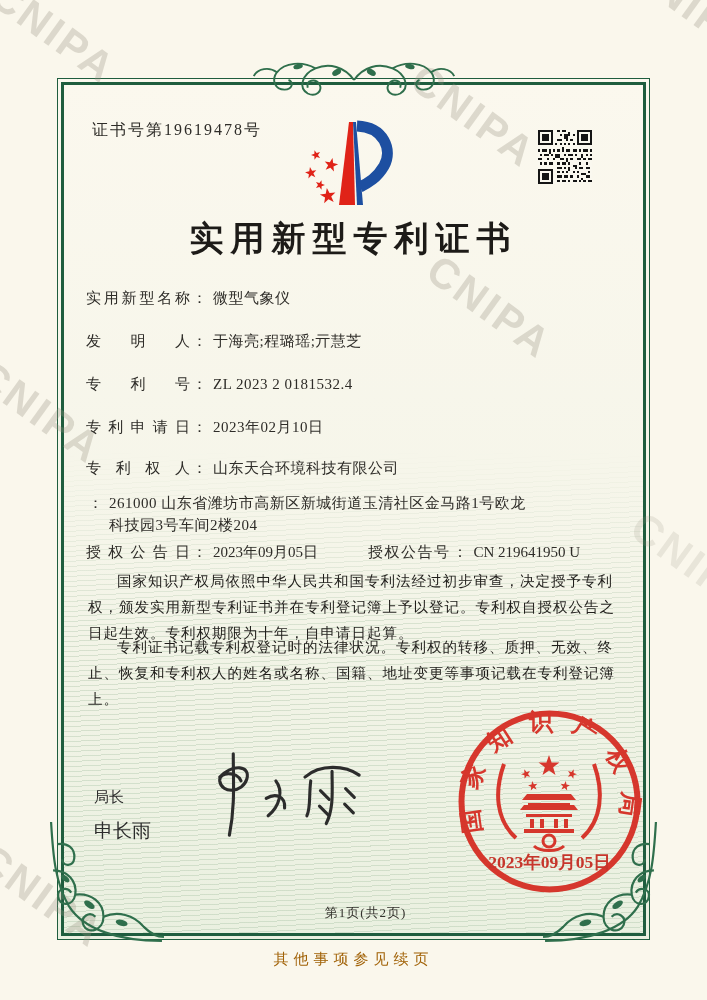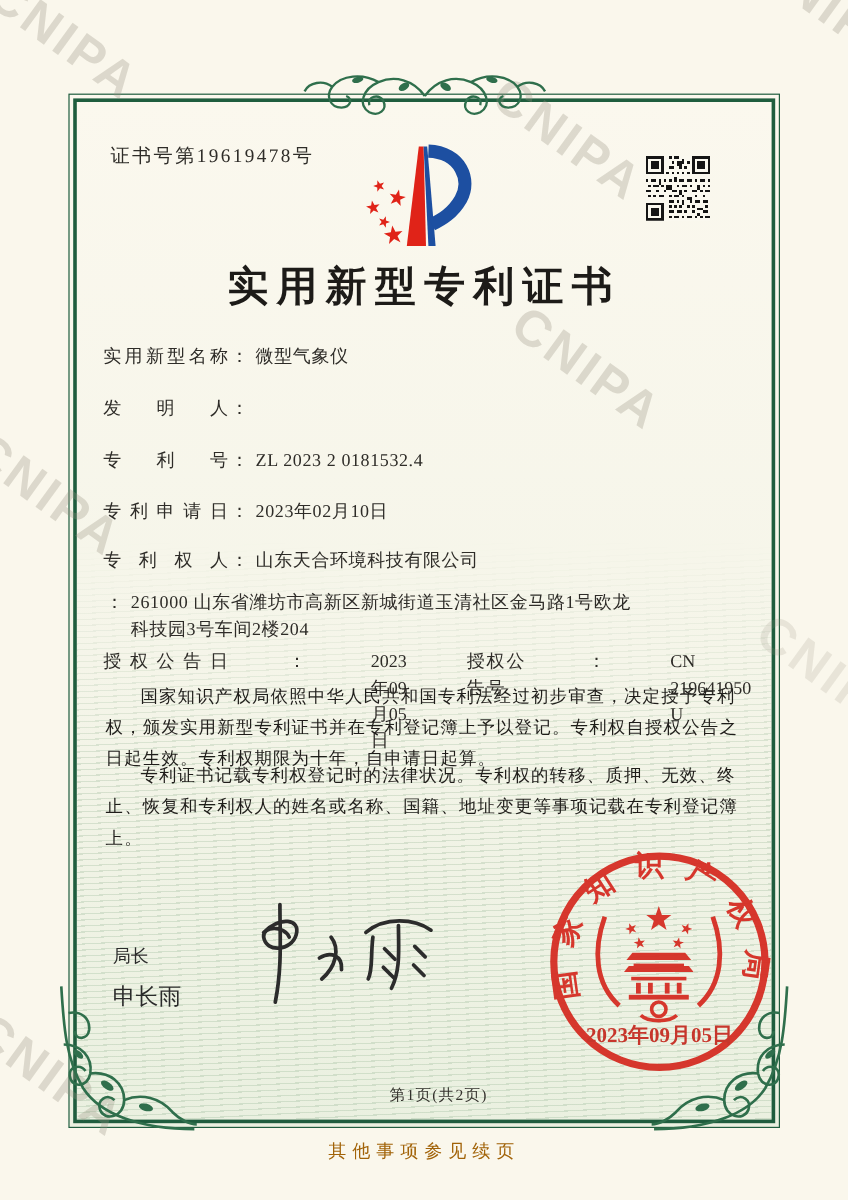--- a/index.html
+++ b/index.html
@@ -25,21 +25,21 @@
   .cert-no{position:absolute;left:92px;top:120px;font-size:16px;letter-spacing:2px;}
   .logo{position:absolute;left:294px;top:110px;width:110px;height:102px;}
   .qr{position:absolute;left:538px;top:130px;width:54px;height:54px;}
   .title{position:absolute;left:57px;top:216px;width:593px;text-align:center;
          font-size:34px;font-weight:700;letter-spacing:7px;color:#1d1b18;}
   .frow{position:absolute;left:86px;width:540px;display:flex;font-size:15px;line-height:22px;}
   .flabel{display:inline-block;width:104px;text-align:justify;text-align-last:justify;
           letter-spacing:0;flex:0 0 104px;}
   .fcolon{margin:0 6px 0 2px;}
   .fval{flex:1;letter-spacing:0.5px;}
-  .grant-pair{display:flex;gap:48px;}
+  .grant-pair{display:flex;}
   .glabel{letter-spacing:1.5px;}
   .para{position:absolute;left:88px;width:534px;font-size:14.5px;line-height:26px;
         text-indent:2em;letter-spacing:1px;color:#1f1d1a;}
   .sig-title{position:absolute;left:94px;top:788px;font-size:15px;
              font-family:"Liberation Sans","DejaVu Sans",sans-serif;color:#2b2b2b;}
   .sig-name{position:absolute;left:94px;top:818px;font-size:19px;
             font-family:"Liberation Sans","DejaVu Sans",sans-serif;color:#2b2b2b;}
   .sig-hand{position:absolute;left:185px;top:748px;width:205px;height:92px;}
   .seal{position:absolute;left:456px;top:708px;width:187px;height:187px;z-index:30;opacity:0.92;}
   .pagenum{position:absolute;left:57px;top:904px;width:593px;text-align:center;
@@ -125,20 +125,21 @@
     <div class="title">实用新型专利证书</div>
 
     <div class="frow" style="top:287px">
       <span class="flabel">实用新型名称</span>
         <span class="fcolon">：</span>
       <span class="fval">微型气象仪</span>
     </div>
     <div class="frow" style="top:330px">
       <span class="flabel">发明人</span>
         <span class="fcolon">：</span>
+      <span class="fval">于海亮;程璐瑶;亓慧芝</span>
     </div>
     <div class="frow" style="top:373px">
       <span class="flabel">专利号</span>
         <span class="fcolon">：</span>
       <span class="fval">ZL 2023 2 0181532.4</span>
     </div>
     <div class="frow" style="top:416px">
       <span class="flabel">专利申请日</span>
         <span class="fcolon">：</span>
       <span class="fval">2023年02月10日</span>

